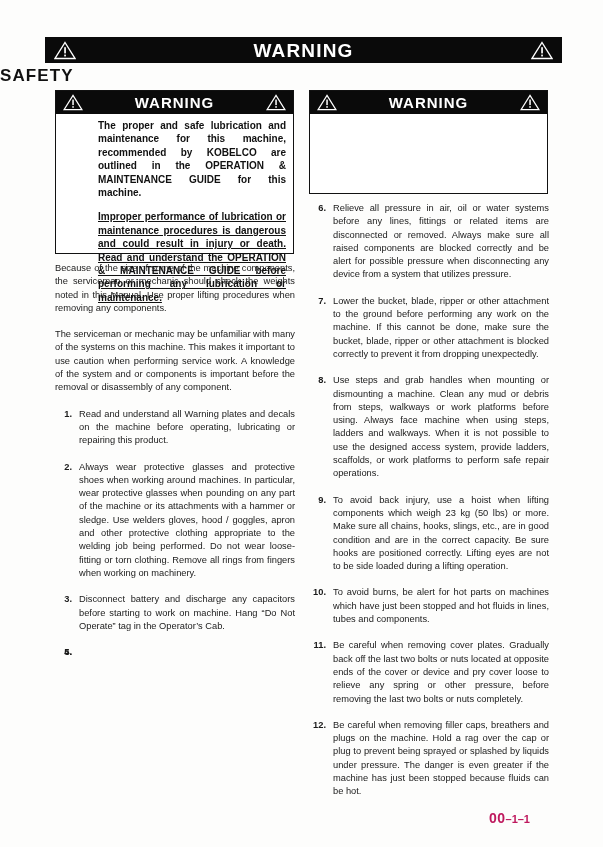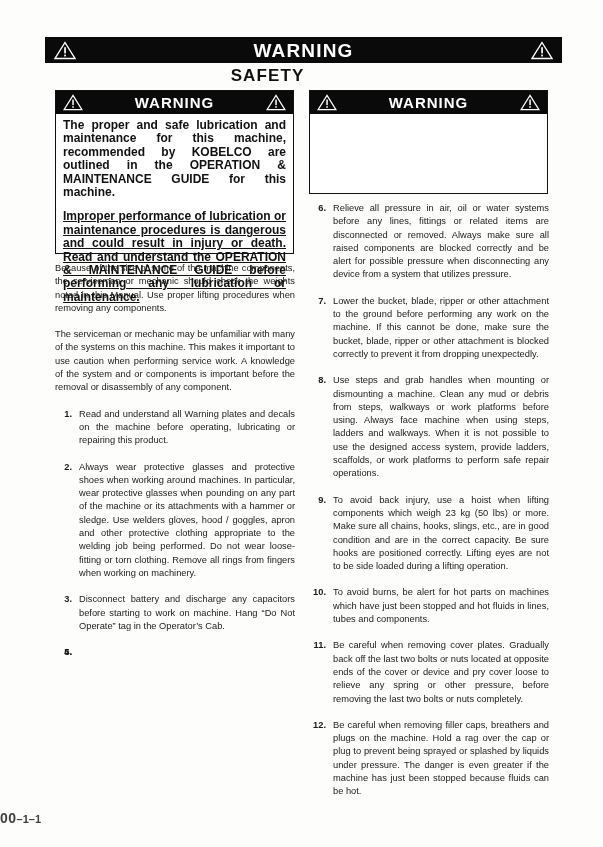--- a/index.html
+++ b/index.html
@@ -61,21 +61,20 @@
     width: 20px;
     height: 17px;
   }
 
   
   .safety-heading {
     position: absolute;
     left: 0;
     top: 66px;
     width: 535px;
-    text-align: center;
     font-size: 17px;
     font-weight: bold;
     letter-spacing: 1.1px;
     color: #111;
   }
 
   
   .wbox {
     position: absolute;
     border: 1.6px solid #111;
@@ -107,25 +106,26 @@
     flex: 1;
     text-align: center;
     color: #fff;
     font-size: 15px;
     font-weight: bold;
     letter-spacing: 1px;
     line-height: 1;
   }
   .wbox-body {
     padding: 5px 7px 4px 7px;
-    font-size: 12px;
+    font-size: 10px;
     font-weight: bold;
     line-height: 13.4px;
     text-align: justify;
     color: #111;
+    margin-left: 35px;
   }
   .wbox-body p {
     margin: 0;
   }
   .wbox-body p + p {
     margin-top: 11px;
     text-decoration: underline;
   }
 
   
@@ -162,25 +162,25 @@
     font-weight: bold;
   }
   .item:last-child { margin-bottom: 0; }
 
   
   .footer {
     position: absolute;
     left: 0;
     top: 810px;
     width: 530px;
-    text-align: left;
+    text-align: right;
     font-size: 14px;
     font-weight: bold;
     letter-spacing: 0.5px;
-    color: #404040;
+    color: #be185d;
   }
   .footer .suffix {
     font-size: 11px;
     letter-spacing: 0;
   }
 </style>
 </head>
 <body>
 
 <div class="page">

